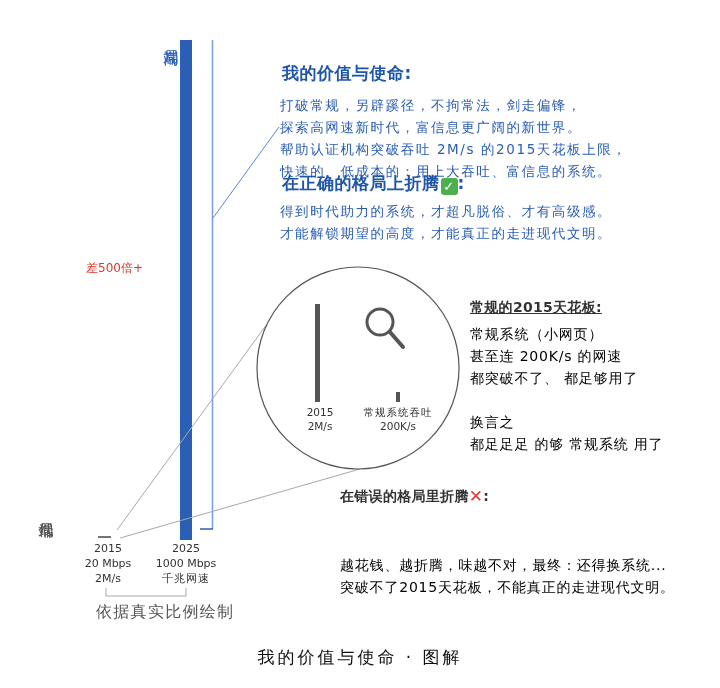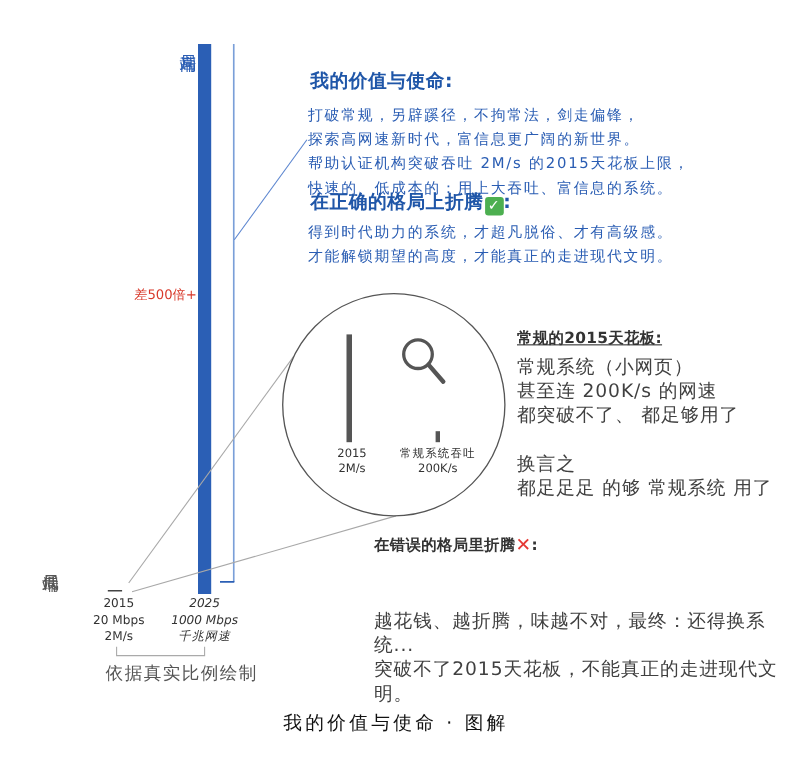--- a/index.html
+++ b/index.html
@@ -3,39 +3,39 @@
   <meta charset="utf-8">
   <style>
     html, body { margin: 0; padding: 0; background: #ffffff; }
     body { width: 720px; height: 688px; position: relative; overflow: hidden;
            font-family: "DejaVu Sans", "Liberation Sans", sans-serif; }
     .abs { position: absolute; }
     svg.canvas { position: absolute; left: 0; top: 0; }
     .vlabel { writing-mode: vertical-rl; text-orientation: upright; font-size: 15px; line-height: 16px; letter-spacing: 0px; }
     .vlabel.high { left: 163px; top: 38px; color: #2a5db3; }
     .vlabel.low { left: 38px; top: 511px; color: #555555; }
-    .diff { left: 86px; top: 260px; font-size: 12px; color: #d8392b; margin-left: 36px; }
+    .diff { left: 86px; top: 260px; font-size: 12px; color: #d8392b; }
     .h-blue { font-weight: bold; font-size: 17px; color: #1f56a8; letter-spacing: 0.5px; }
     .p-blue { font-size: 13.5px; color: #2a5db3; line-height: 22px; letter-spacing: 1.6px; }
     .h-dark { font-weight: bold; font-size: 14px; color: #333333; letter-spacing: 0.3px; }
-    .p-dark { font-size: 17px; color: #404040; line-height: 22px; letter-spacing: 0.8px; }
+    .p-dark { font-size: 14px; color: #000000; line-height: 22px; letter-spacing: 0.8px; }
     .sec1-title { left: 282px; top: 38px; margin-top: 24px; }
     .sec1-body { left: 280px; top: 66px; margin-top: 28px; }
     .sec2-title { left: 282px; top: 172px; }
     .sec2-body { left: 280px; top: 200px; }
     .sec3-title { left: 470px; top: 299px; text-decoration: underline; }
     .sec3-body { left: 470px; top: 323px; }
     .sec4-title { left: 340px; top: 486px; }
     .sec4-body { left: 340px; top: 510px; margin-top: 44px; }
     .check { display:inline-block; width:17px; height:17px; background:#4caf50; border-radius:3px; color:#fff;
              font-size:13px; line-height:17px; text-align:center; vertical-align:-2px; margin-left:1px; }
     .cross { color:#e53935; font-weight:bold; font-size:17px; vertical-align:-1px; }
     .axis-lbl { font-size: 11px; color: #333333; text-align: center; line-height: 15px; }
     .x2015 { left: 80px; top: 541px; width: 56px; }
-    .x2025 { left: 154px; top: 541px; width: 64px; font-style: italic; }
+    .x2025 { left: 154px; top: 541px; width: 64px; }
     .inner { font-size: 10.5px; color: #333333; text-align: center; line-height: 14px; }
     .in2015 { left: 300px; top: 405px; width: 40px; }
     .in200k { left: 358px; top: 405px; width: 80px; }
     .scale-note { left: 96px; top: 602px; font-size: 16px; color: #555555; letter-spacing: 1.3px; }
     .footer { left: 0; top: 646px; width: 720px; text-align: center; font-size: 17px; color: #111111; letter-spacing: 3px; }
   </style>
 </head>
 <body>
 
 <svg class="canvas" width="720" height="688" viewBox="0 0 720 688">

